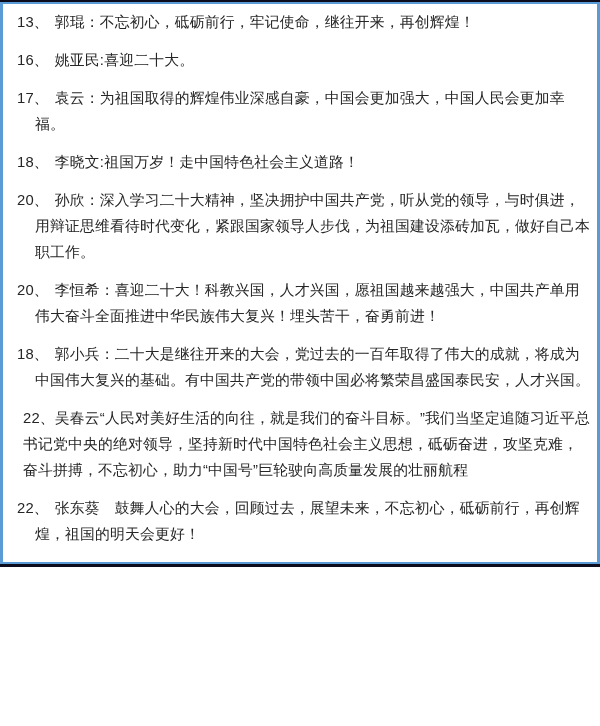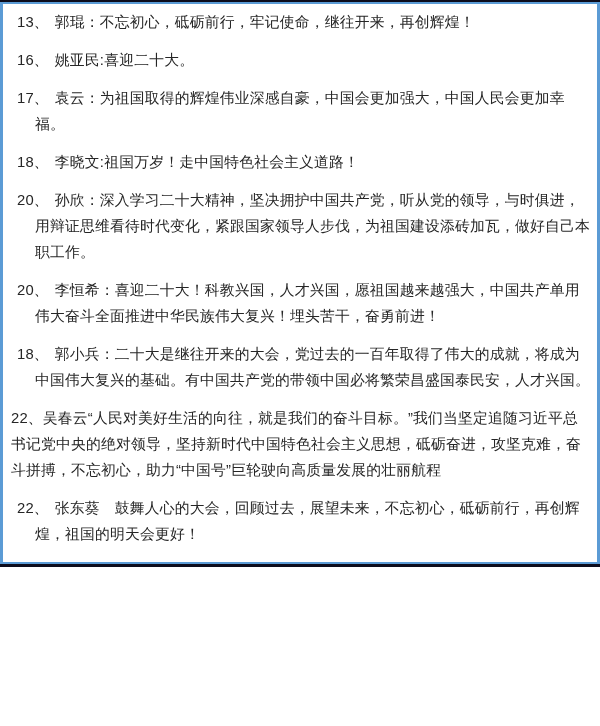--- a/index.html
+++ b/index.html
@@ -32,21 +32,21 @@
     letter-spacing: 0.2px;
   }
   p.item {
     margin: 0 0 12px 0;
     padding-left: 32px;
     text-indent: -18px;
     white-space: pre-wrap;
     word-break: break-all;
   }
   p.item.flush {
-    padding-left: 8px;
+    padding-left: 20px;
     text-indent: 0;
   }
   .item .num { margin-right: 6px; }
   .item.flush .num { margin-right: 0; }
   .caret {
     display: inline-block;
     width: 2px; height: 16px;
     background: #1a1a1a;
     vertical-align: -2px;
     margin: 0 0 0 1px;

